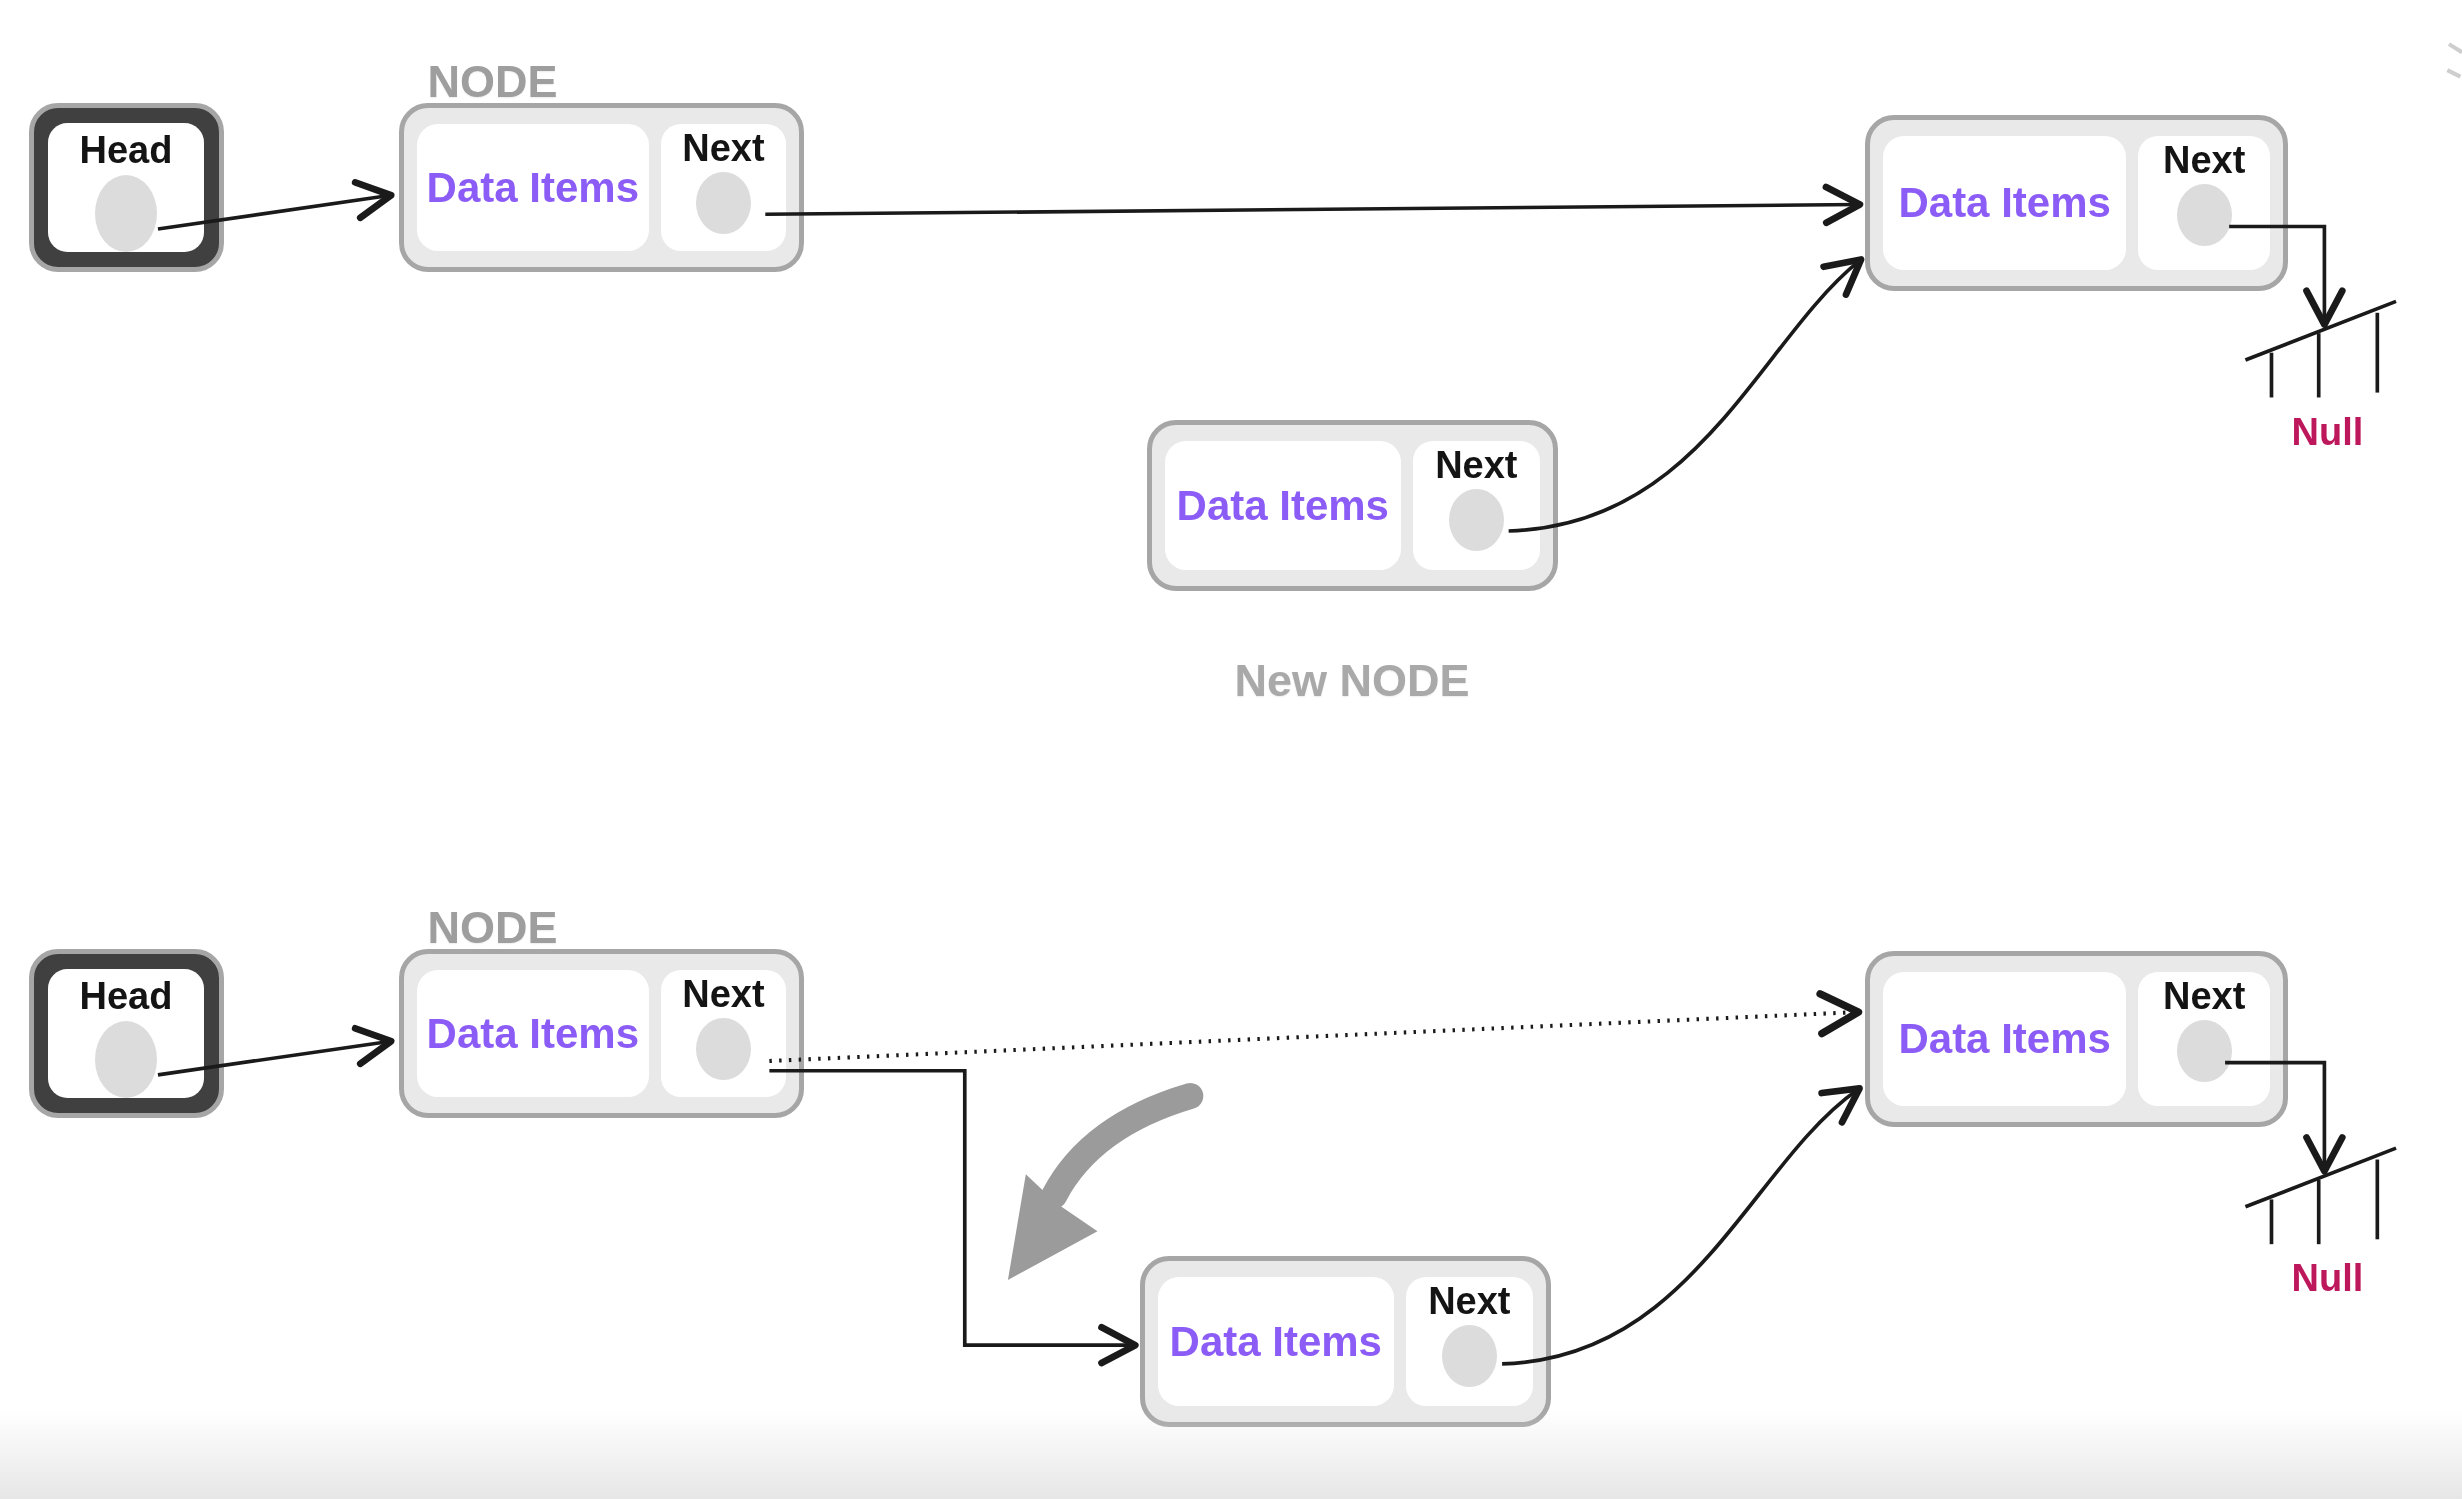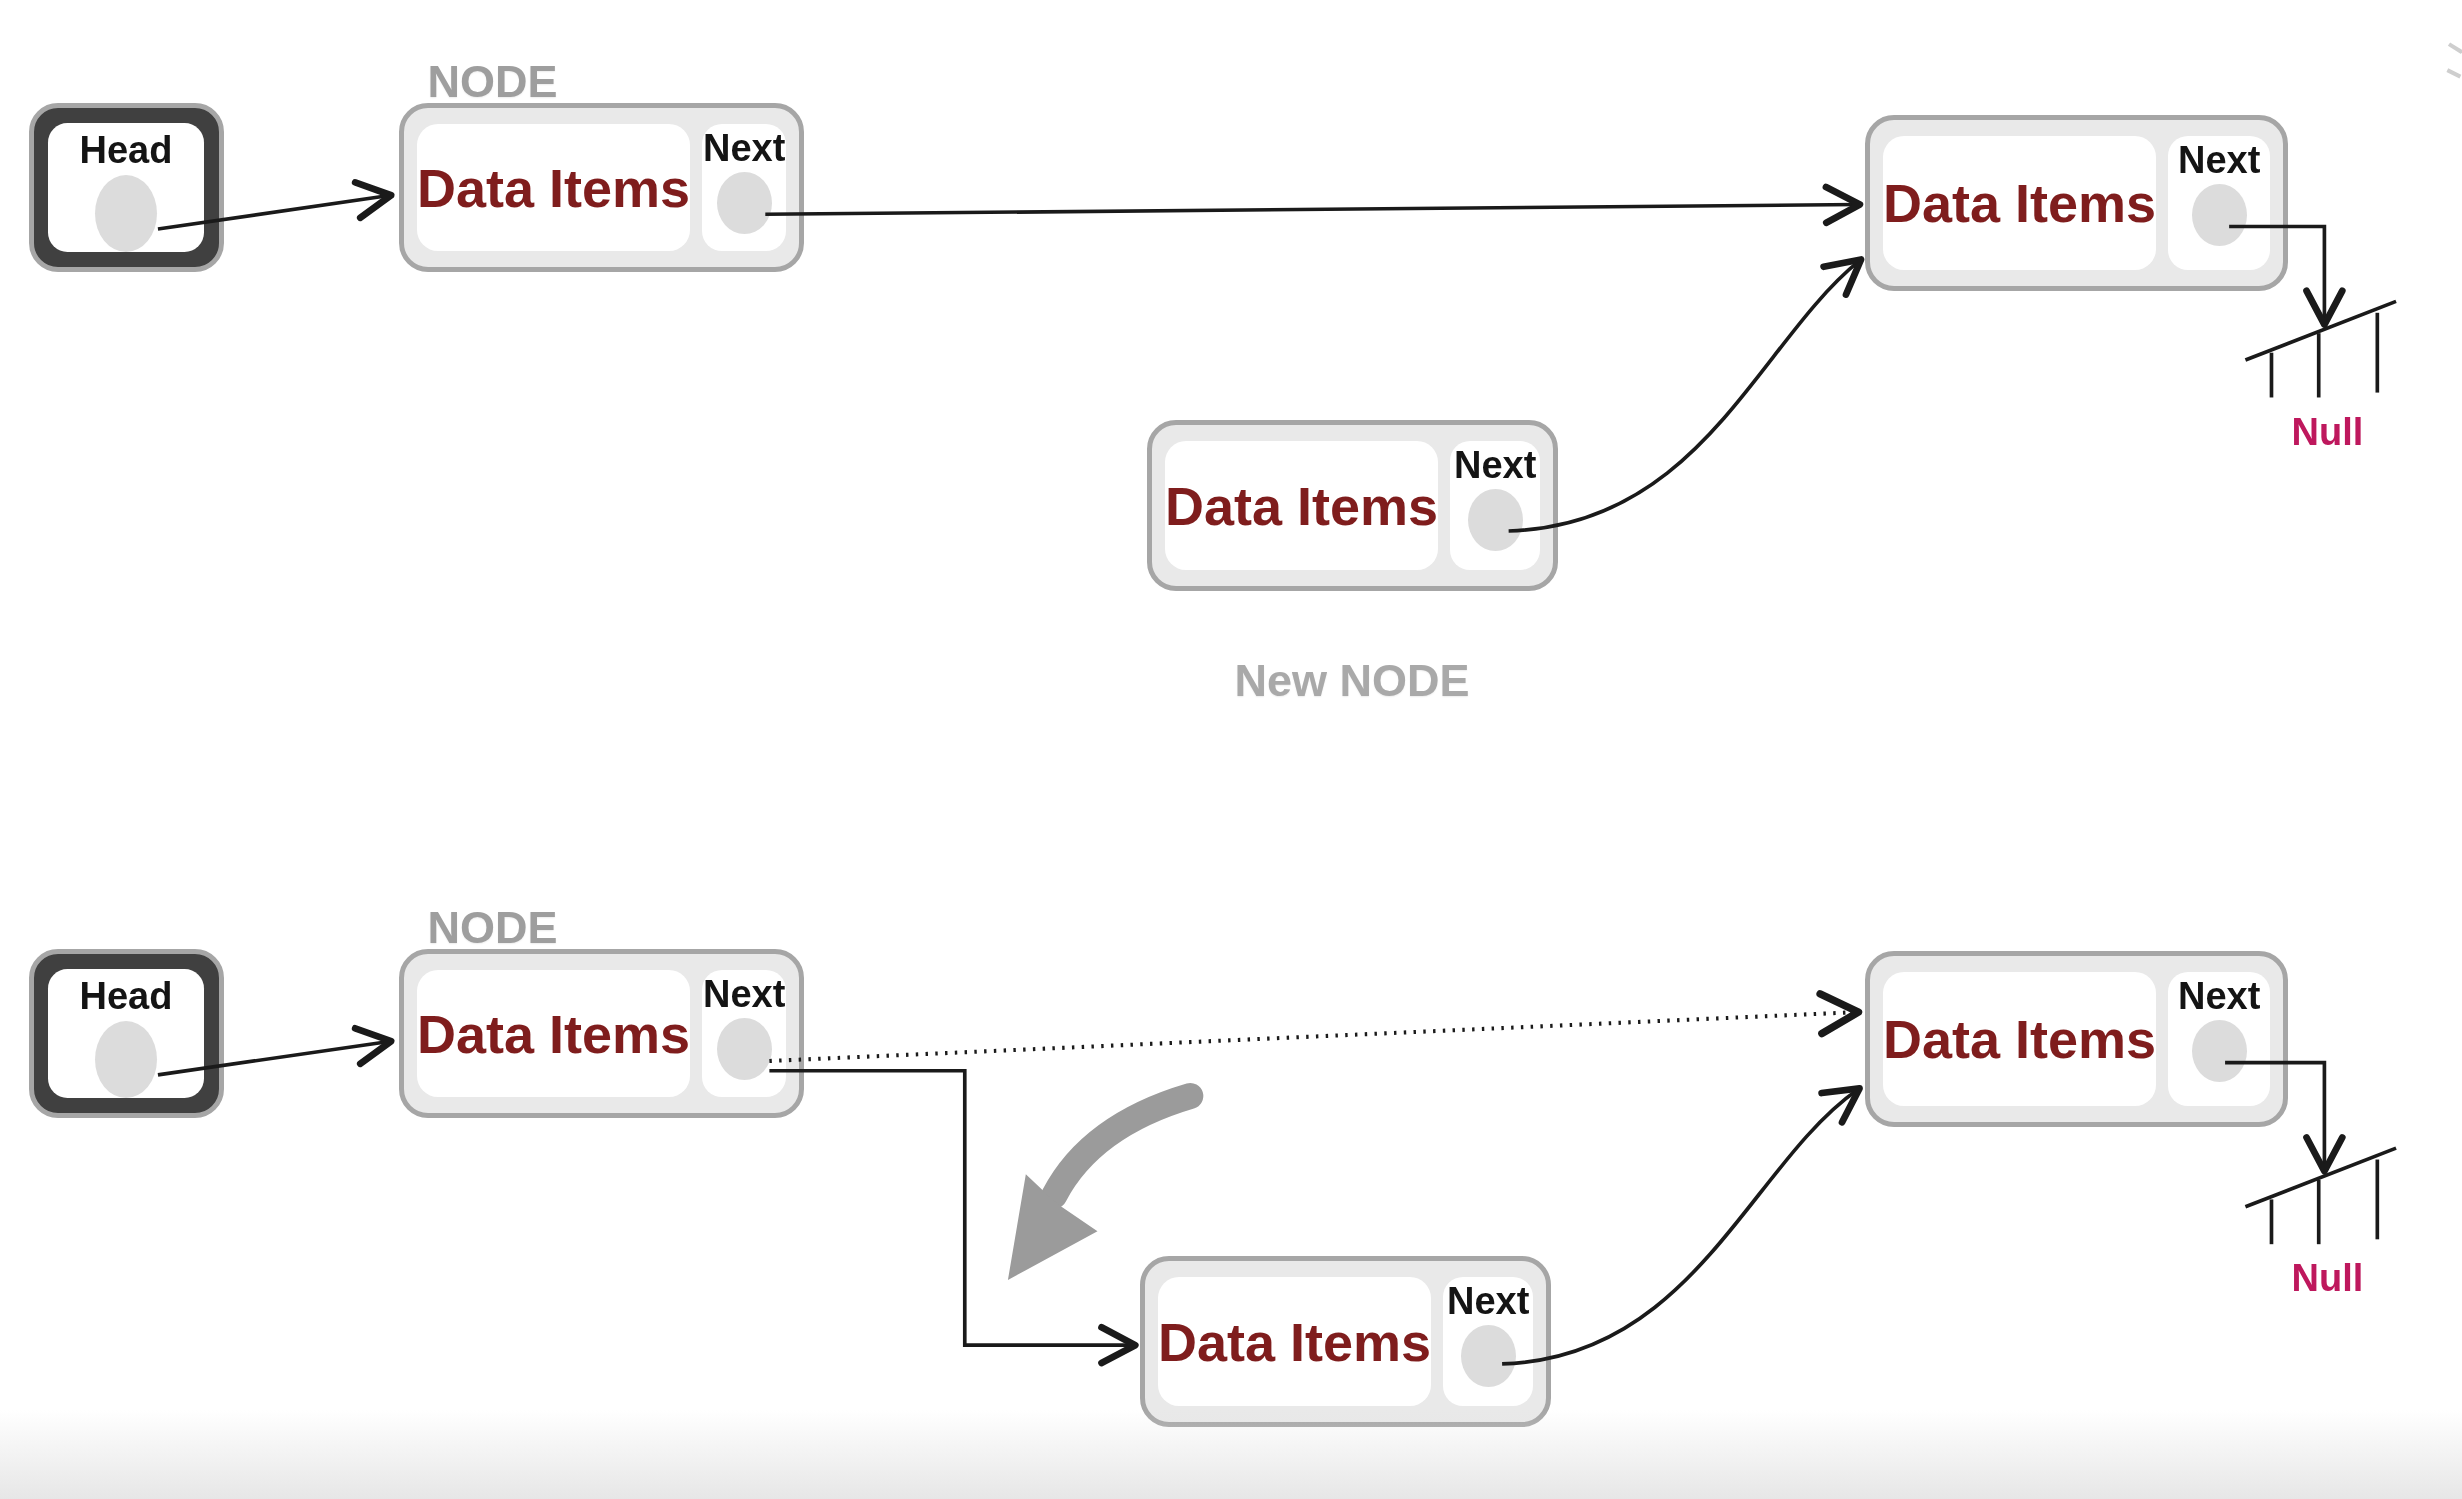--- a/index.html
+++ b/index.html
@@ -11,21 +11,21 @@
   .nodebox{
     position:absolute;background:#e9e9e9;border:5.7px solid #a6a6a6;border-radius:29px;
     box-sizing:border-box;display:flex;align-items:center;gap:12.2px;padding:16.3px 13px;
   }
   .cell{
     background:#ffffff;border-radius:21px;height:100%;box-sizing:border-box;
     display:flex;align-items:center;justify-content:center;
   }
   .cell.data{flex:1.85;}
   .cell.next{flex:1;flex-direction:column;justify-content:flex-start;padding-top:4.9px;border-radius:20px;}
-  .cell-label{font-size:54px;font-weight:600;color:#7f1d1d;white-space:nowrap;}
+  .cell-label{font-size:42px;font-weight:600;color:#8b5cf6;white-space:nowrap;}
   .next-label{font-size:38px;font-weight:600;color:#141414;line-height:1.05;}
   .ptr-ellipse{background:#dcdcdc;border-radius:50%;width:55px;height:62px;margin-top:3.3px;}
   
   .headbox{
     position:absolute;background:#404040;border:5.7px solid #a6a6a6;border-radius:29px;
     box-sizing:border-box;padding:14.7px;display:flex;
   }
   .headbox .inner{
     background:#ffffff;border-radius:19.5px;flex:1;display:flex;flex-direction:column;
     align-items:center;justify-content:flex-start;padding-top:6.5px;

